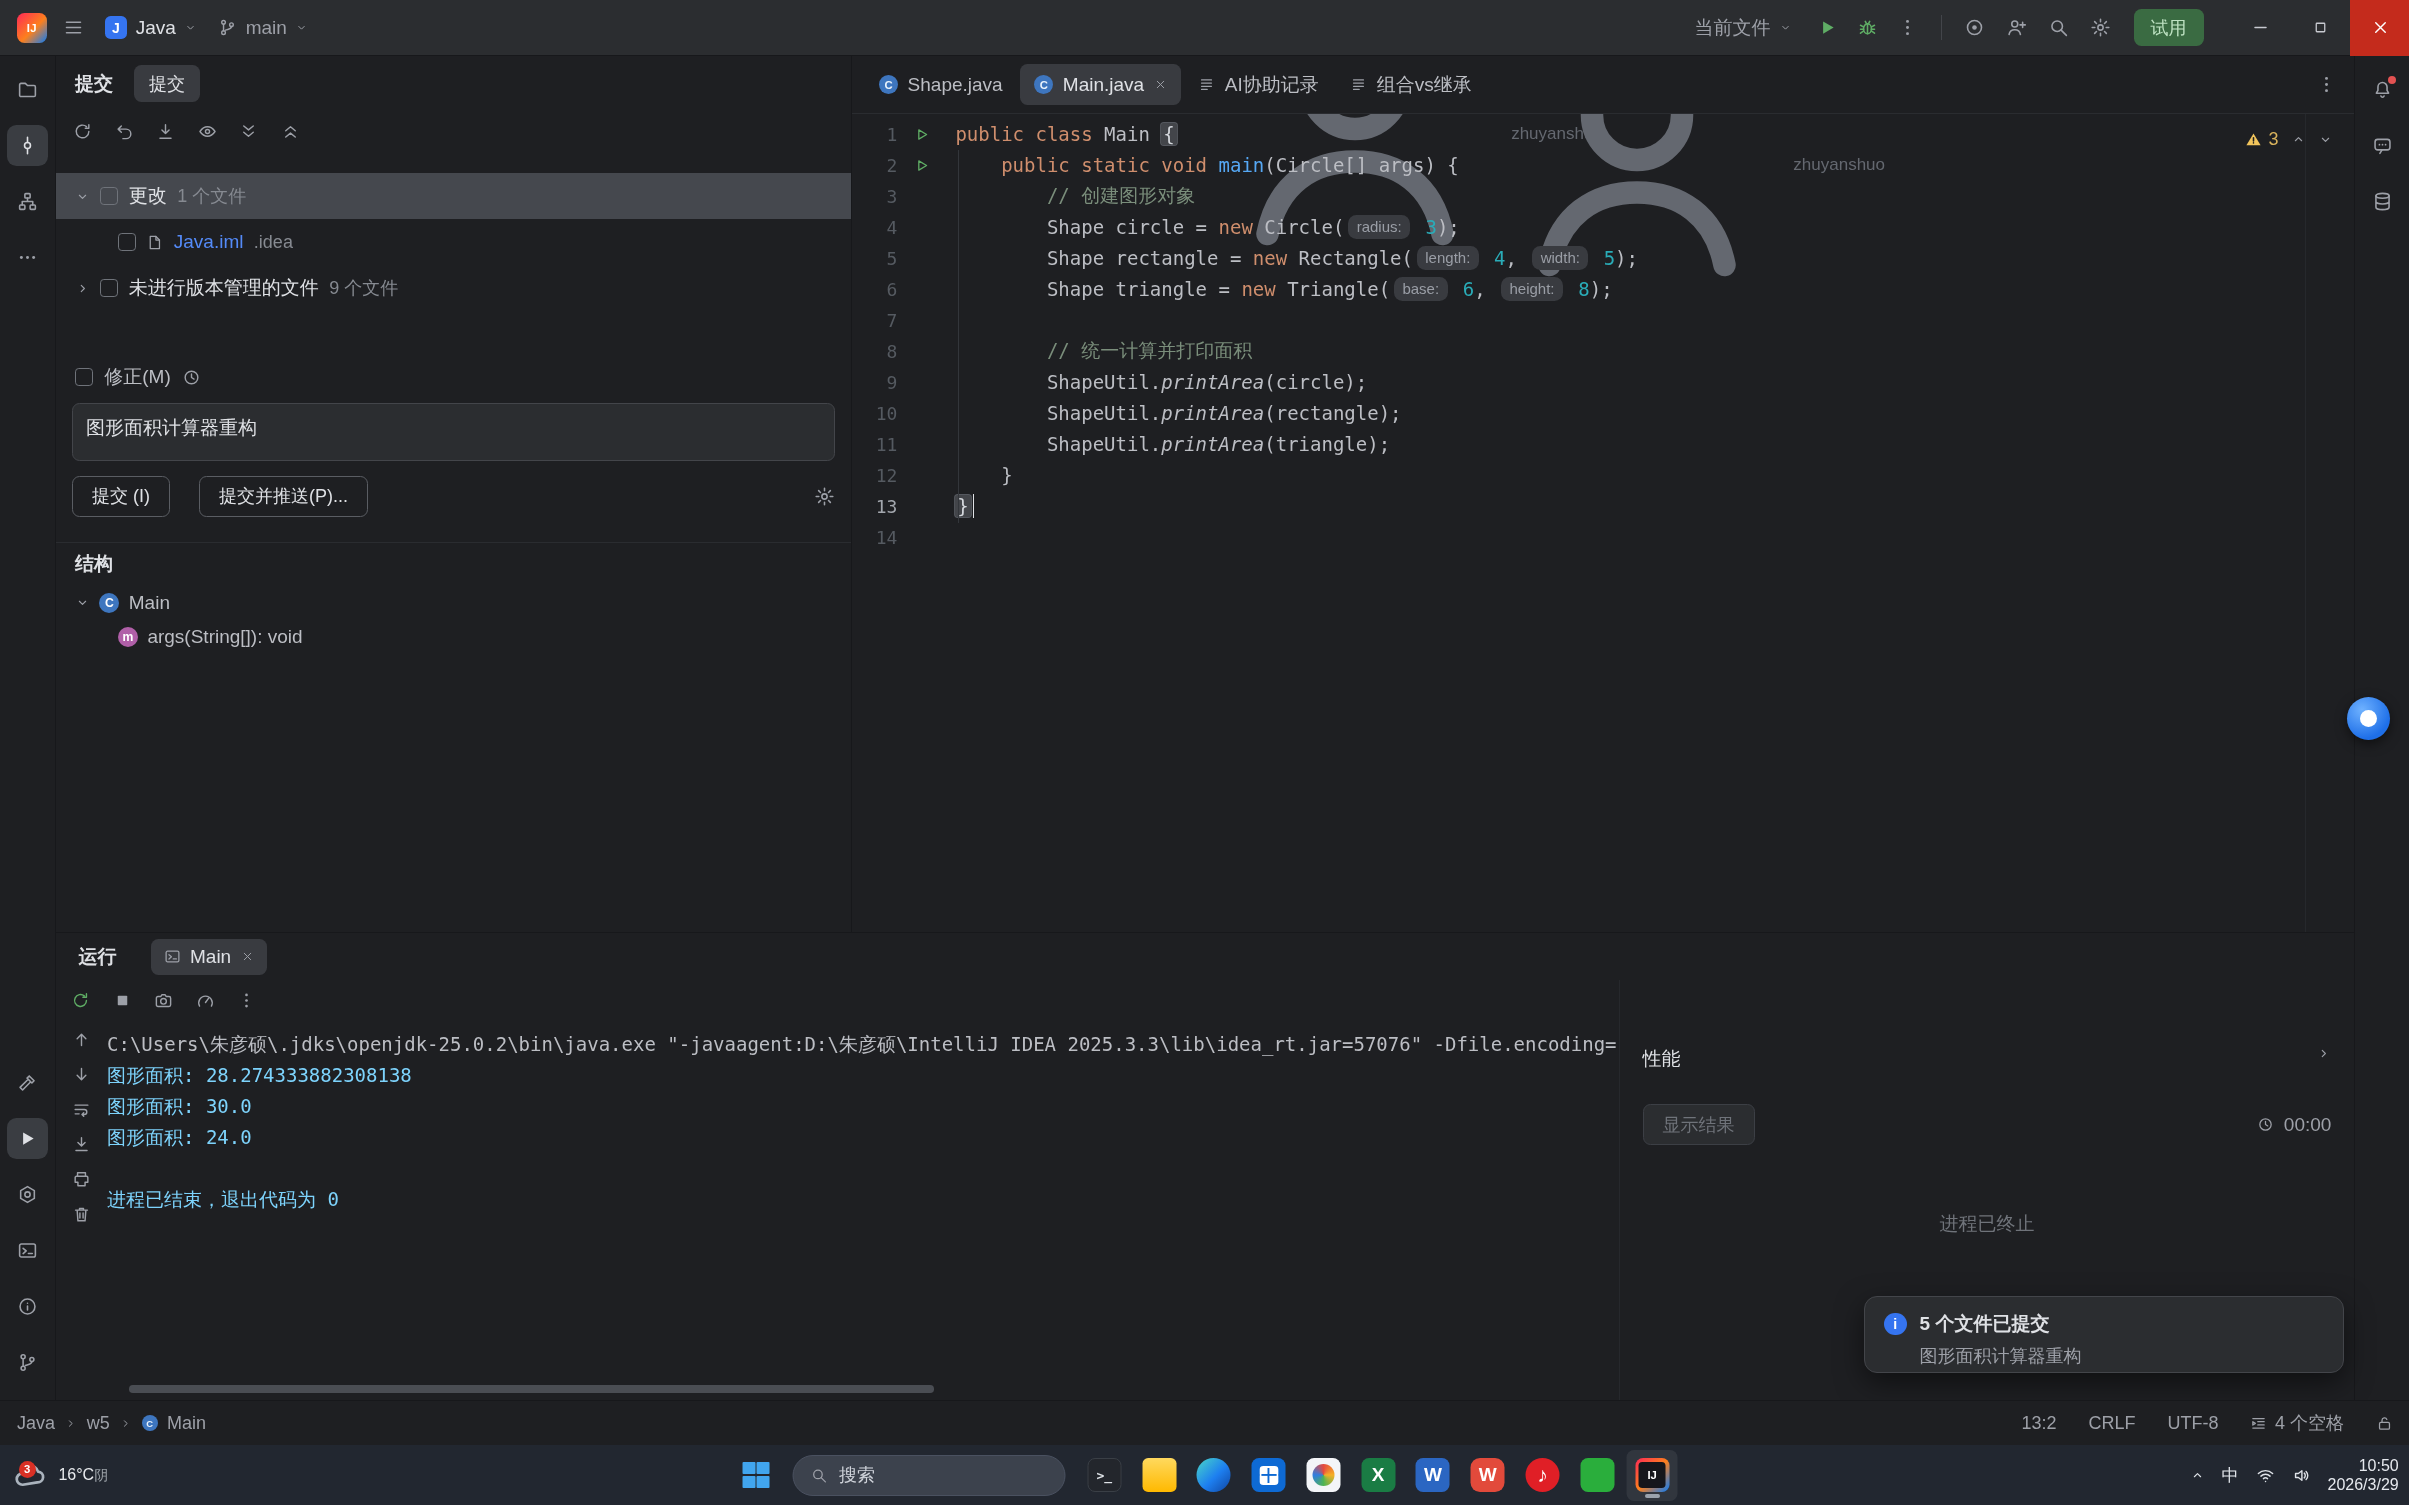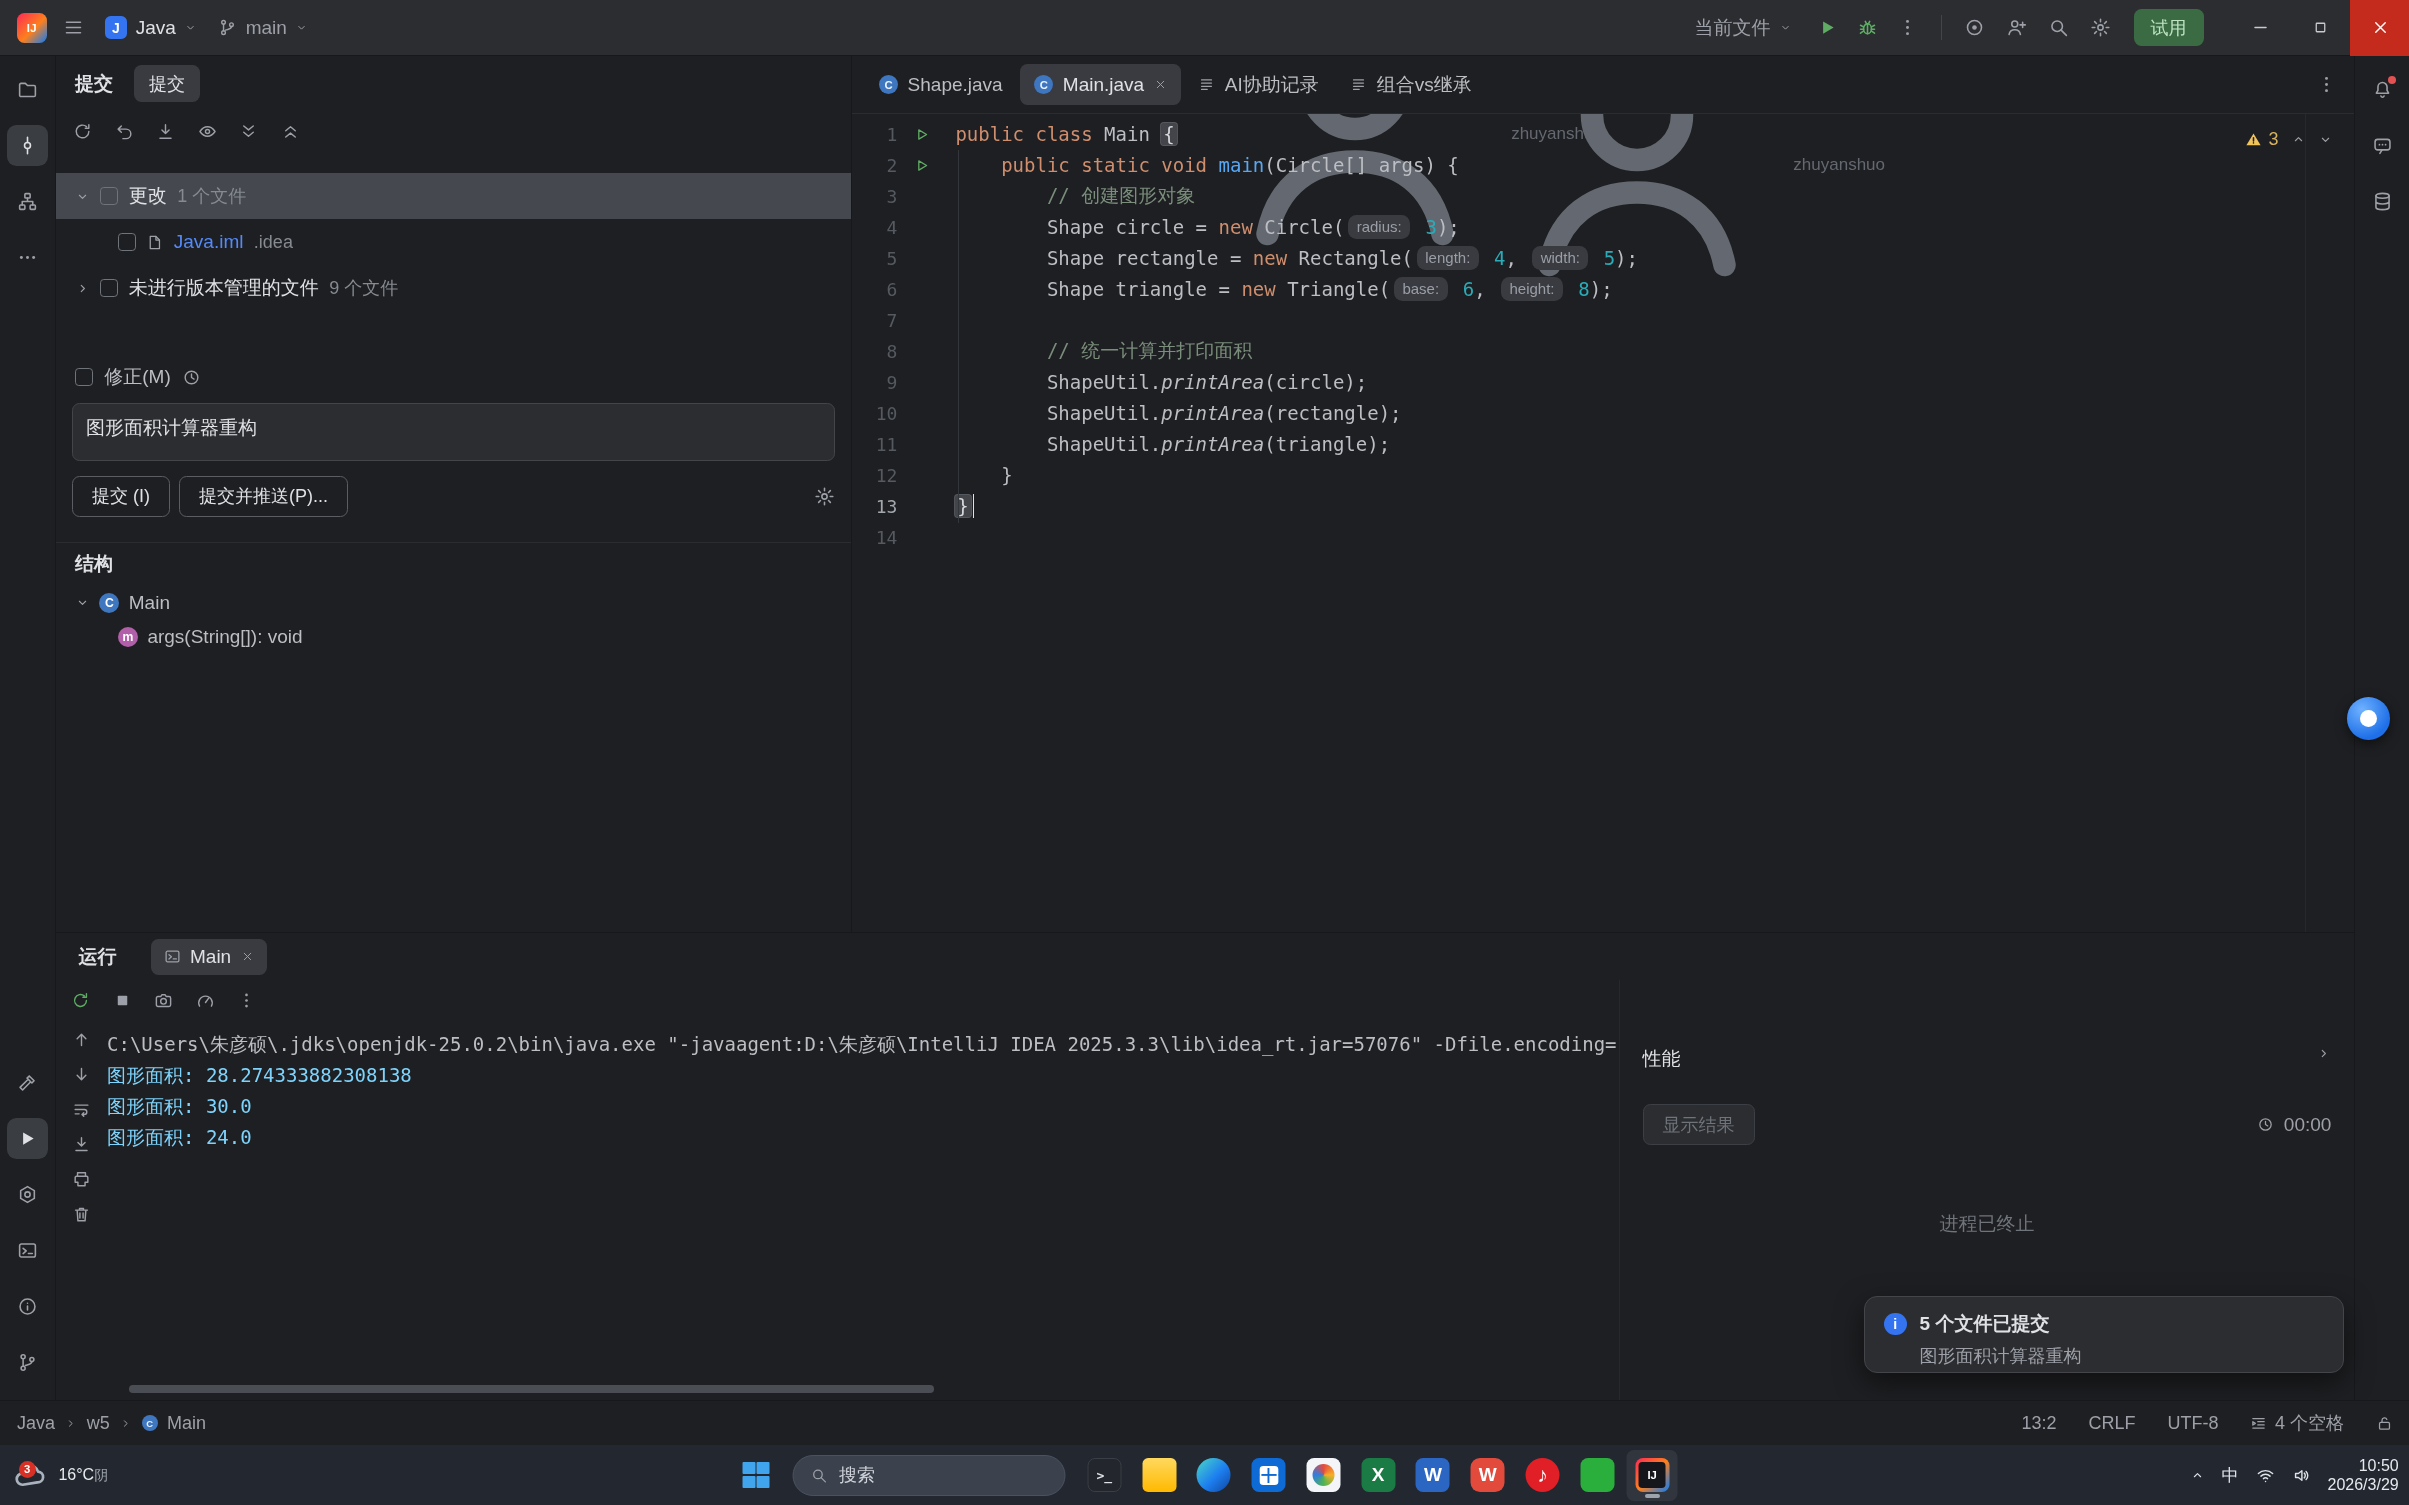--- a/index.html
+++ b/index.html
@@ -56,21 +56,21 @@
   .tree-row{height:46px;display:flex;align-items:center;gap:10.4px;padding-left:19px}
   .tree-row.indent1{padding-left:62px}
   .tree-row.selected{background:#45484e}
   .cb{width:18px;height:18px;border:1.9px solid #6f737a;border-radius:3.8px;flex:none}
   .t-label{color:#dfe1e5}
   .t-count{color:#868a91;font-size:18px}
   .t-file{color:#548af7}
   .amend-row{margin-top:49px;height:34px;padding-left:19px;gap:11.3px;color:#bcbec4}
   .msg-box{margin:8.5px 16px 0;height:58px;background:#2b2d30;border:0.9px solid #43454a;border-radius:7.5px;
            padding:11.3px 13px;color:#dfe1e5}
-  .btn-row{margin:15px 16px 0;gap:9px}
+  .btn-row{margin:15px 16px 0;gap:29px}
   .btn{height:41px;padding:0 19px;border-radius:7.5px;border:0.9px solid #5a5d63;color:#dfe1e5;font-size:18px;
        display:inline-flex;align-items:center}
   .btn.disabled{color:#6f737a;border-color:#3c3f45;background:#2b2d30}
   .structure{margin-top:25.4px;border-top:0.9px solid #2a2c30;flex:1}
   .st-header{height:43px;display:flex;align-items:center;padding-left:19px}
   .st-row{height:34px;display:flex;align-items:center;gap:9.4px;padding-left:19px}
   .st-row.indent1{padding-left:62px}
   .sym{width:20px;height:20px;border-radius:50%;display:flex;align-items:center;justify-content:center;
        font-weight:700;font-size:12.2px;color:#fff;flex:none}
   .sym.cls{background:#3e76bf}
@@ -812,20 +812,21 @@
                   <path d="M4.5 6.5h15M9.5 6.5v-2h5v2M6.5 6.5l1 13.5h9l1-13.5M10 10v6.5M14 10v6.5"></path>
                 </svg>
               </span>
             </div>
           <div class="console" id="console-out">
               <div class="cline">C:\Users\朱彦硕\.jdks\openjdk-25.0.2\bin\java.exe "-javaagent:D:\朱彦硕\IntelliJ IDEA 2025.3.3\lib\idea_rt.jar=57076" -Dfile.encoding=</div>
               <div class="cline out">图形面积: 28.274333882308138</div>
               <div class="cline out">图形面积: 30.0</div>
               <div class="cline out">图形面积: 24.0</div>
               <div class="cline out"></div>
+              <div class="cline out">进程已结束，退出代码为 0</div>
             </div>
         </div>
         <div class="hscroll"></div>
       </div>
       <div class="rp-right">
         <div class="perf-header">
           <span>性能</span>
           <span class="ic ic16 dim push-right">
               <svg viewBox="0 0 24 24" fill="none" stroke="currentColor" stroke-width="1.8" stroke-linecap="round" stroke-linejoin="round">
                 <path d="M10 7l5 5-5 5"></path>

